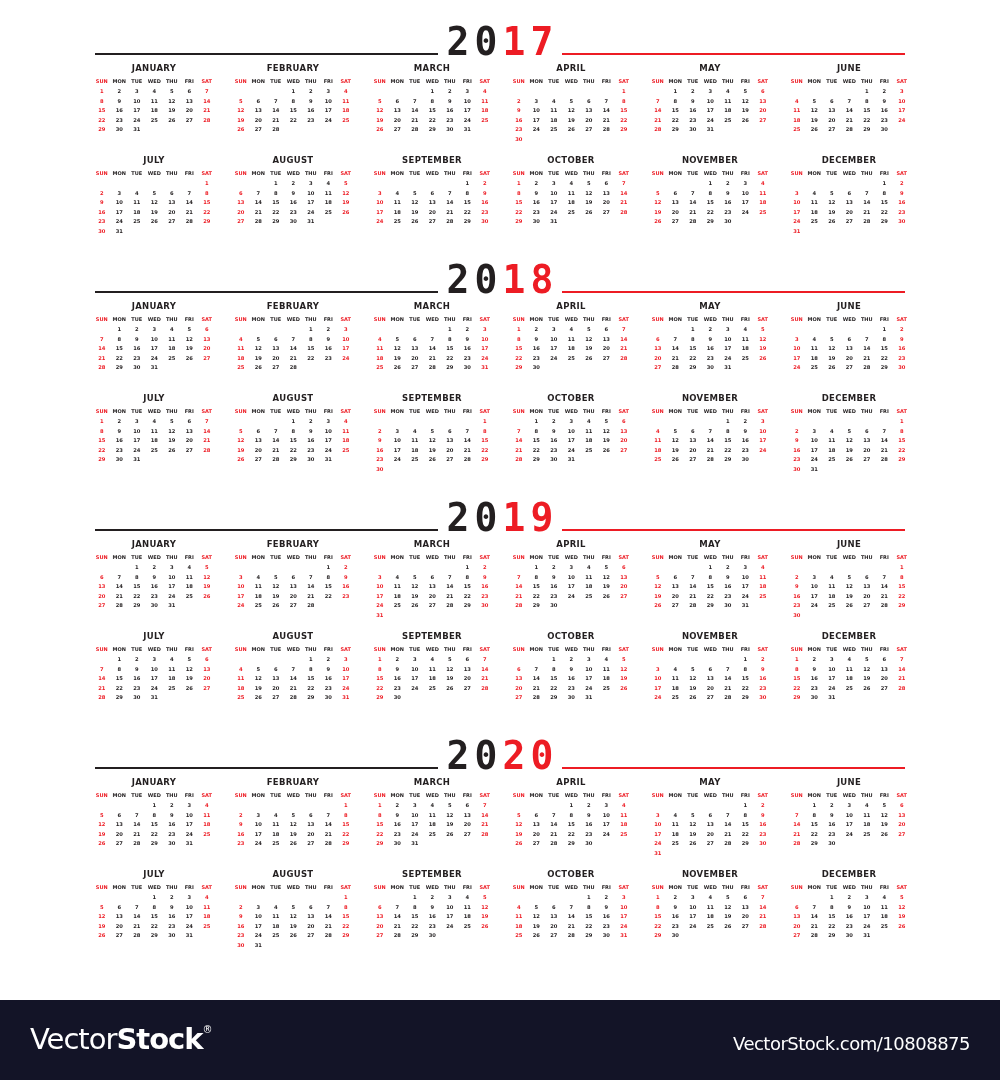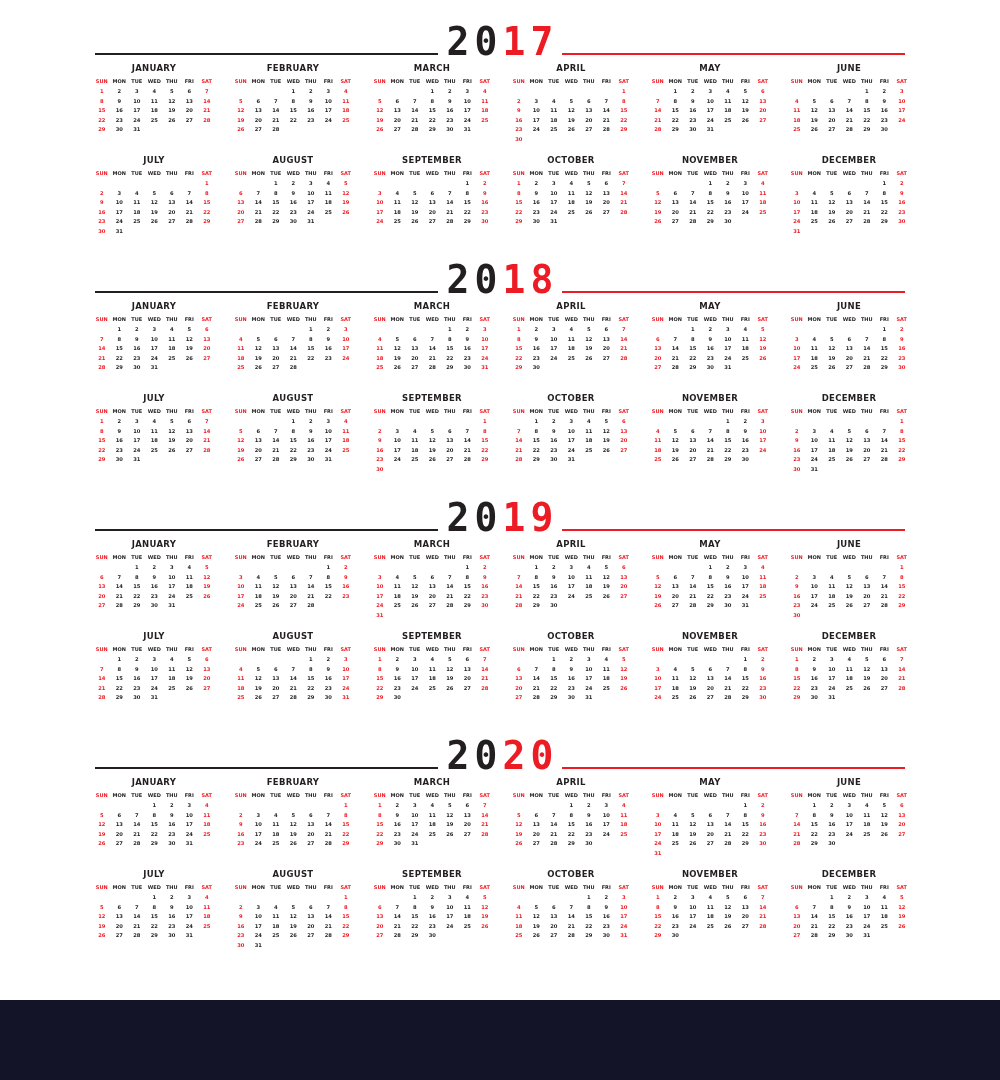--- a/index.html
+++ b/index.html
@@ -2260,13 +2260,17 @@
           <div class="cell">28</div>
           <div class="cell">29</div>
           <div class="cell">30</div>
           <div class="cell">31</div>
         </div>
       </div>
     </div>
   </div>
 
 <div class="footer">
+  <div class="brand">
+    <span class="thin">Vector</span><span class="bold">Stock</span><sup>®</sup>
+  </div>
+  <div class="brand-url">VectorStock.com/10808875</div>
 </div>
 
 </body></html>

